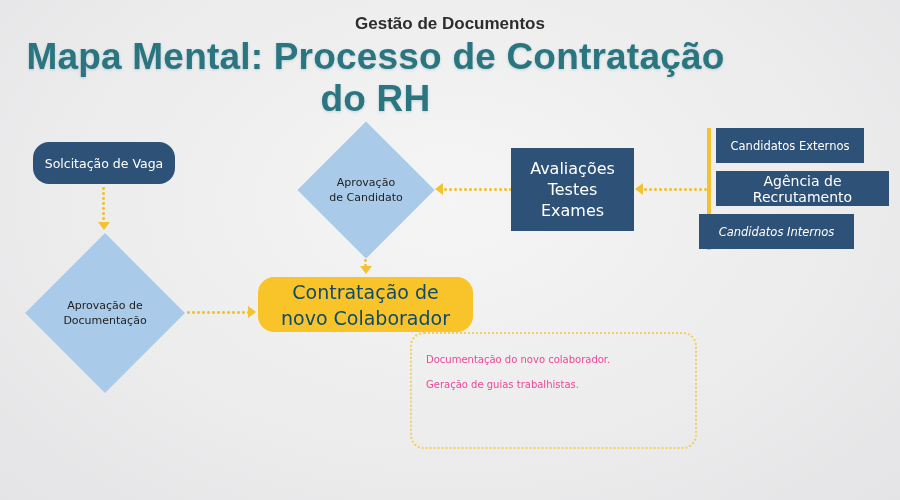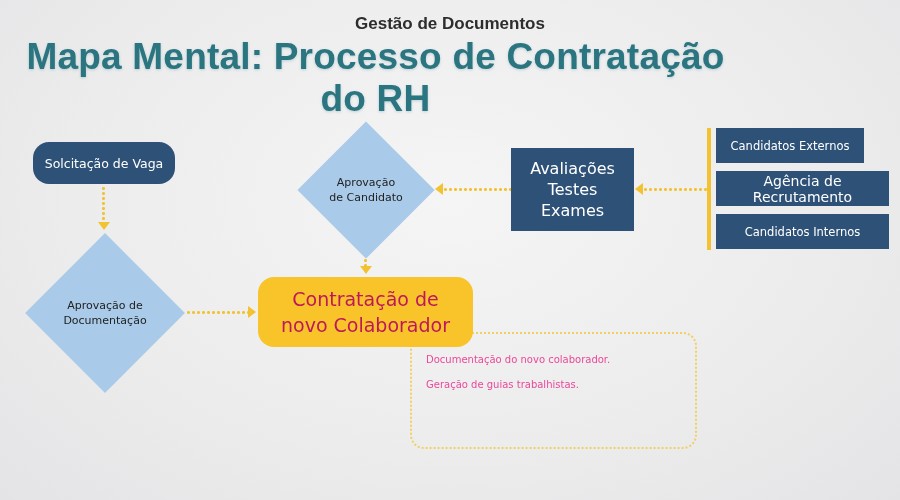--- a/index.html
+++ b/index.html
@@ -44,24 +44,24 @@
   .dot-v {
     position:absolute; width:3px;
     background-image: radial-gradient(circle, #f2c230 1.3px, transparent 1.6px);
     background-size:3px 5px; background-repeat:repeat-y;
   }
   .arrow { position:absolute; width:0; height:0; }
   .arrow-down { border-left:6px solid transparent; border-right:6px solid transparent; border-top:8px solid #f2c230; }
   .arrow-right { border-top:6px solid transparent; border-bottom:6px solid transparent; border-left:8px solid #f2c230; }
   .arrow-left { border-top:6px solid transparent; border-bottom:6px solid transparent; border-right:8px solid #f2c230; }
   .central {
-    position:absolute; left:258px; top:277px; width:215px; height:70px;
+    position:absolute; left:258px; top:277px; width:215px; height:55px;
     background:#f8c42a; border-radius:16px;
     display:flex; align-items:center; justify-content:center; text-align:center;
-    font-size:19px; line-height:26px; color:#be185d;
+    font-size:19px; line-height:26px; color:#0c4a6e;
   }
   .notes {
     position:absolute; left:410px; top:332px; width:287px; height:117px;
     border:2px dotted #f2cf62; border-radius:14px;
     padding:14px 0 0 14px;
   }
   .notes div {
     font-family:"DejaVu Sans", sans-serif; font-size:10px; line-height:24.5px; color:#ec4899;
   }
   .bracket {
@@ -122,21 +122,21 @@
 <div class="dot-h" style="left:643px; top:188px; width:64px;"></div>
 
 <div class="bracket"></div>
 
 <div class="box-dark" style="left:716px; top:128px; width:148px; height:35px; font-size:11.5px;">
   <span>Candidatos Externos</span>
 </div>
 <div class="box-dark" style="left:716px; top:171px; width:173px; height:35px; font-size:14px;">
   <span>Agência de Recrutamento</span>
 </div>
-<div class="box-dark" style="left:716px; top:214px; width:173px; height:35px; font-size:11.5px;">
+<div class="box-dark" style="left:699px; top:214px; width:155px; height:35px; font-size:11.5px;font-style:italic;">
   <span>Candidatos Internos</span>
 </div>
 
 <div class="notes">
   <div>Documentação do novo colaborador.</div>
   <div>Geração de guias trabalhistas.</div>
 </div>
 
 <div class="central">
   <div>

